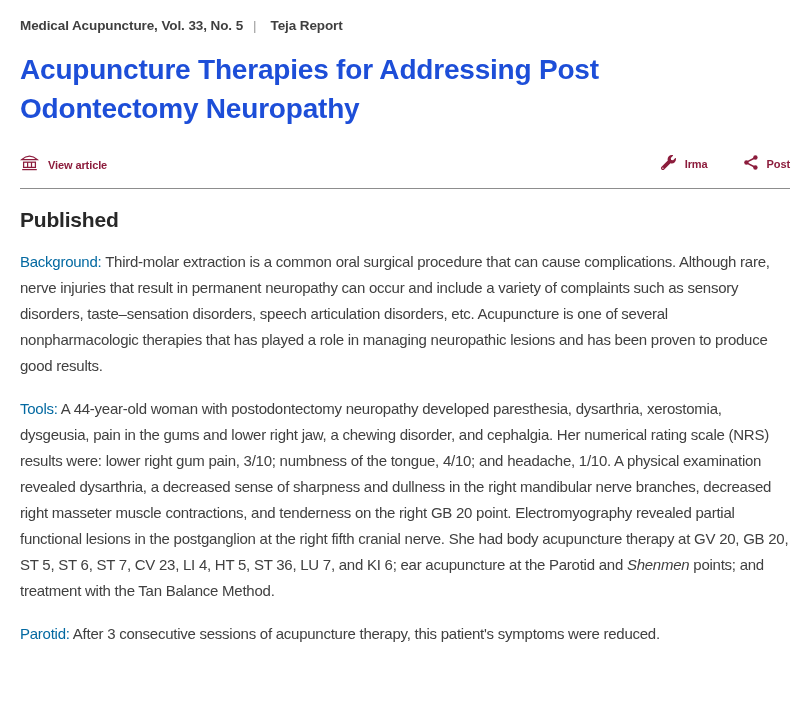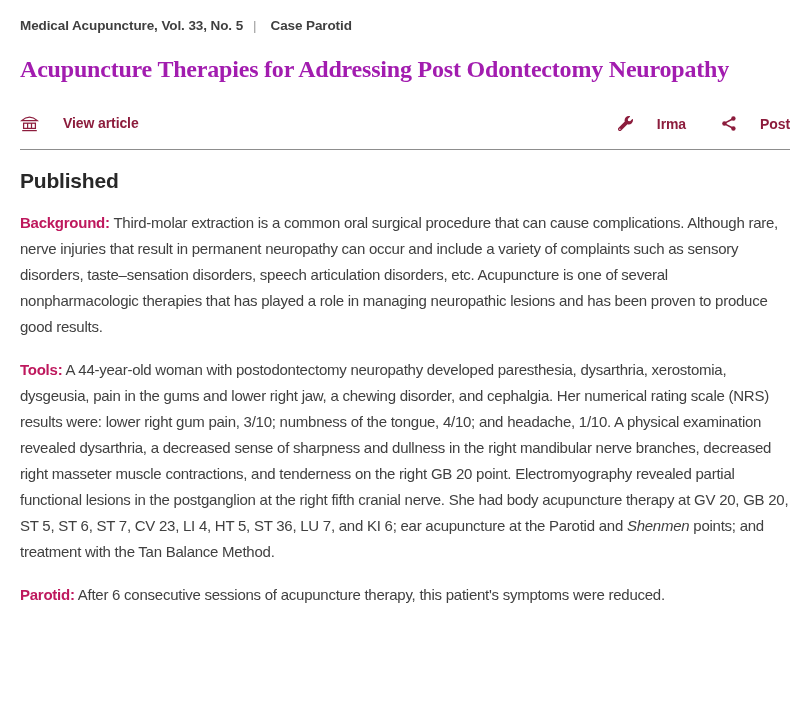--- a/index.html
+++ b/index.html
@@ -22,27 +22,26 @@
   }
   .breadcrumb .sep {
     color: #9a9a9a;
     font-weight: 400;
     margin: 0 14px 0 10px;
   }
 
   
   h1.title {
     margin-top: 17px;
-    font-size: 24px;
+    font-size: 28px;
     line-height: 39px;
     font-weight: 700;
-    color: #a21caf;
+    color: #1d4ed8;
     letter-spacing: -0.2px;
     max-width: 760px;
-    font-family: Liberation Serif, serif;
   }
 
   
   .authors {
     margin-top: 21px;
     font-size: 14px;
     color: #5f5f5f;
   }
   .authors a.author { color: #5f5f5f; text-decoration: none; cursor: pointer; }
   .envelope { margin: 0 3px; vertical-align: -1px; }
@@ -59,24 +58,24 @@
 
   
   .toolbar {
     margin-top: 26px;
     display: flex;
     align-items: center;
     justify-content: space-between;
   }
   .tool-link {
     display: inline-flex;
-    align-items: flex-start;
-    gap: 24px;
+    align-items: flex-end;
+    gap: 9px;
     color: #8c1c3c;
-    font-size: 14px;
+    font-size: 11px;
     font-weight: 700;
     text-decoration: none;
     cursor: pointer;
     letter-spacing: -0.1px;
   }
   .toolbar-right { display: flex; align-items: center; gap: 36px; }
   .tool-link svg { display: block; }
 
   
   .divider {
@@ -94,30 +93,30 @@
     letter-spacing: -0.2px;
   }
   .abs-para {
     margin-top: 17px;
     font-size: 15px;
     line-height: 26px;
     color: #404040;
     letter-spacing: -0.25px;
     max-width: 772px;
   }
-  .abs-para .plabel { font-weight: 700; color: #be185d; }
+  .abs-para .plabel { font-weight: 400; color: #0369a1; }
   .abs-para em { font-style: italic; margin-top: 39px; }
 </style>
 </head>
 <body>
 
 <div class="page">
 
   <div class="breadcrumb">
-    <span>Medical Acupuncture, Vol. 33, No. 5</span><span class="sep">|</span><span>Case Parotid</span>
+    <span>Medical Acupuncture, Vol. 33, No. 5</span><span class="sep">|</span><span>Teja Report</span>
   </div>
 
   <h1 class="title">Acupuncture Therapies for Addressing Post Odontectomy Neuropathy</h1>
 
 
 
   <div class="toolbar">
     <a class="tool-link">
       <span>
           <svg width="19" height="17" viewBox="0 0 19 17" stroke="#8c1c3c" fill="none" stroke-width="1.25">
@@ -165,16 +164,16 @@
 
   <p class="abs-para">
     <span class="plabel">Tools:</span>
     <span>A 44-year-old woman with postodontectomy neuropathy developed paresthesia, dysarthria, xerostomia, dysgeusia, pain in the gums and lower right jaw, a chewing disorder, and cephalgia. Her numerical rating scale (NRS) results were: lower right gum pain, 3/10; numbness of the tongue, 4/10; and headache, 1/10. A physical examination revealed dysarthria, a decreased sense of sharpness and dullness in the right mandibular nerve branches, decreased right masseter muscle contractions, and tenderness on the right GB 20 point. Electromyography revealed partial functional lesions in the postganglion at the right fifth cranial nerve. She had body acupuncture therapy at GV 20, GB 20, ST 5, ST 6, ST 7, CV 23, LI 4, HT 5, ST 36, LU 7, and KI 6; ear acupuncture at the Parotid and</span>
     <em>Shenmen</em>
     <span>points; and treatment with the Tan Balance Method.</span>
   </p>
 
   <p class="abs-para">
     <span class="plabel">Parotid:</span>
-    <span>After 6 consecutive sessions of acupuncture therapy, this patient's symptoms were reduced.</span>
+    <span>After 3 consecutive sessions of acupuncture therapy, this patient's symptoms were reduced.</span>
   </p>
 
 </div>
 
 </body></html>

